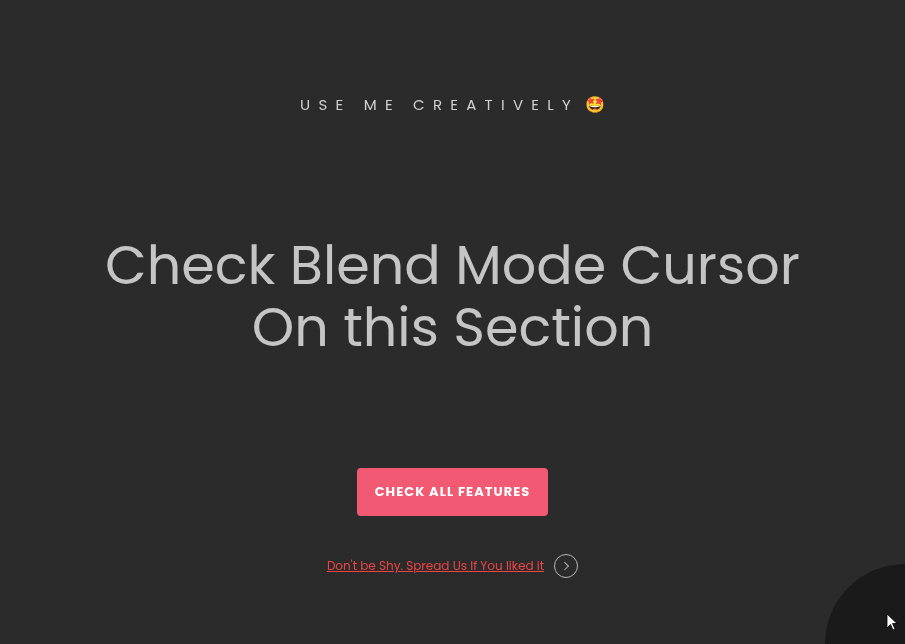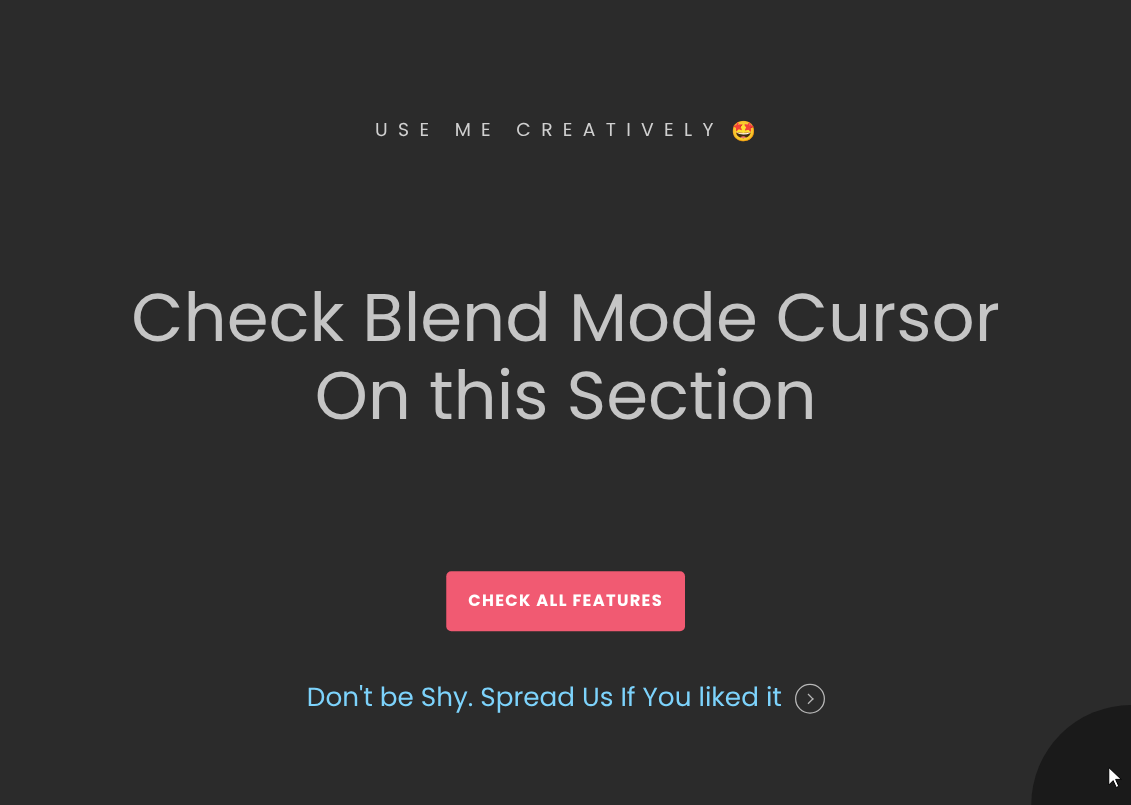--- a/index.html
+++ b/index.html
@@ -26,21 +26,21 @@
       height: 100%;
       padding-top: 92px;
     }
     
     .eyebrow {
       font-size: 15px;
       font-weight: 400;
       letter-spacing: 0.55em;
       text-transform: uppercase;
       color: #d0d0d0;
-      margin-bottom: 0;
+      margin-bottom: 11px;
       text-align: center;
       display: flex;
       align-items: center;
       gap: 2px;
     }
     
     .emoji {
       font-size: 16px;
       letter-spacing: normal;
       margin-left: 4px;
@@ -72,23 +72,24 @@
     }
     
     .tagline-row {
       margin-top: 38px;
       display: flex;
       align-items: center;
       gap: 10px;
     }
     
     .tagline {
-      font-size: 21px;
+      font-size: 12px;
       font-weight: 400;
-      color: #7dd3fc;
+      color: #ef4444;
+      text-decoration: underline;
     }
     
     .tagline-icon {
       width: 24px;
       height: 24px;
       border: 1.5px solid #b8b8b8;
       border-radius: 50%;
       display: flex;
       align-items: center;
       justify-content: center;

